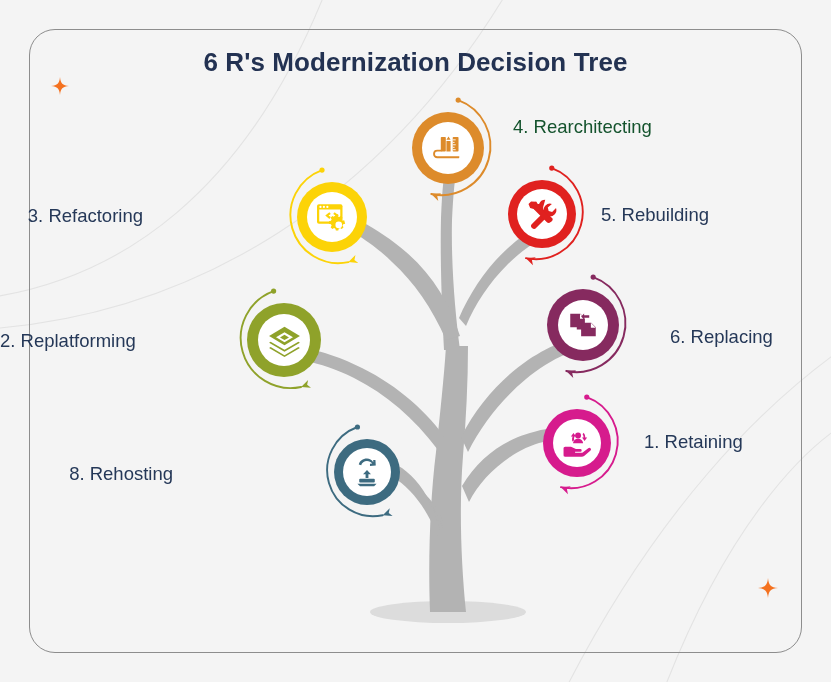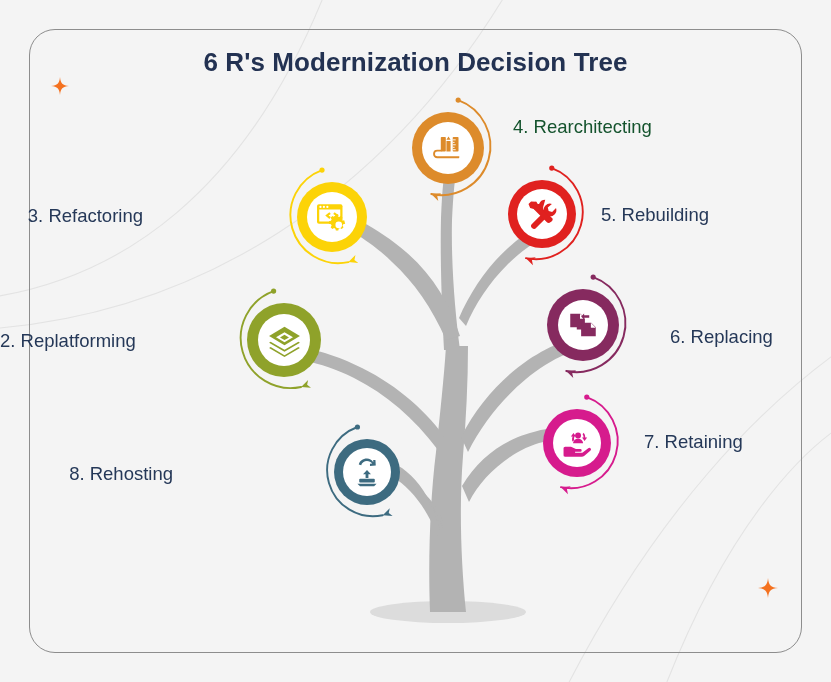--- a/index.html
+++ b/index.html
@@ -309,21 +309,21 @@
           <svg width="34" height="34" viewBox="0 0 48 48">
             <g fill="#d61b8d">
               <circle cx="25.5" cy="13.5" r="4.2"></circle>
               <path d="M18.5 24.5c0-3.9 3.1-6.5 7-6.5s7 2.6 7 6.5z"></path>
               <path d="M33.5 9.5a10.5 10.5 0 0 1 2.2 6.6h2.6l-3.6 5-3.6-5h2.2a8 8 0 0 0-1.4-4.6zM17.5 22a10.5 10.5 0 0 1-.5-3.2 10.4 10.4 0 0 1 .8-4h-2.4l3.6-5 3.6 5h-2.2a8 8 0 0 0-.3 5.4z"></path>
               <path d="M5 31.5c0-1.3 1-2.3 2.3-2.3h8.2l7 3.4h6.2a1.9 1.9 0 0 1 0 3.8h-7.4v1.4h8.8c1 0 1.6-.3 2.4-.9l7.4-5.6a2.3 2.3 0 0 1 3.2 3.3l-8.6 7.4c-1.2 1-2.4 1.4-3.9 1.4H7.3A2.3 2.3 0 0 1 5 40.6z"></path>
             </g>
           </svg>
         </div>
       </div>
-      <div class="label right" style="color: rgb(37, 56, 88); top: 433px; left: 644px;">7. Retaining</div>
+      <div class="label right" style="color: rgb(37, 56, 88); top: 433px; left: 644px;">1. Retaining</div>
     </div>
 
   <div id="sparkles-layer">
       <div class="sparkle" style="left: 51px; top: 77px; height: 18px; width: 18px;"><svg width="18" height="18" viewBox="0 0 24 24">
           <path d="M12 0 C12.8 8.6 15.4 11.2 24 12 C15.4 12.8 12.8 15.4 12 24 C11.2 15.4 8.6 12.8 0 12 C8.6 11.2 11.2 8.6 12 0 Z" fill="#f4711f"></path>
         </svg></div>
       <div class="sparkle" style="left: 758px; top: 578px; height: 20px; width: 20px;"><svg width="20" height="20" viewBox="0 0 24 24">
           <path d="M12 0 C12.8 8.6 15.4 11.2 24 12 C15.4 12.8 12.8 15.4 12 24 C11.2 15.4 8.6 12.8 0 12 C8.6 11.2 11.2 8.6 12 0 Z" fill="#f4711f"></path>
         </svg></div>
     </div>

